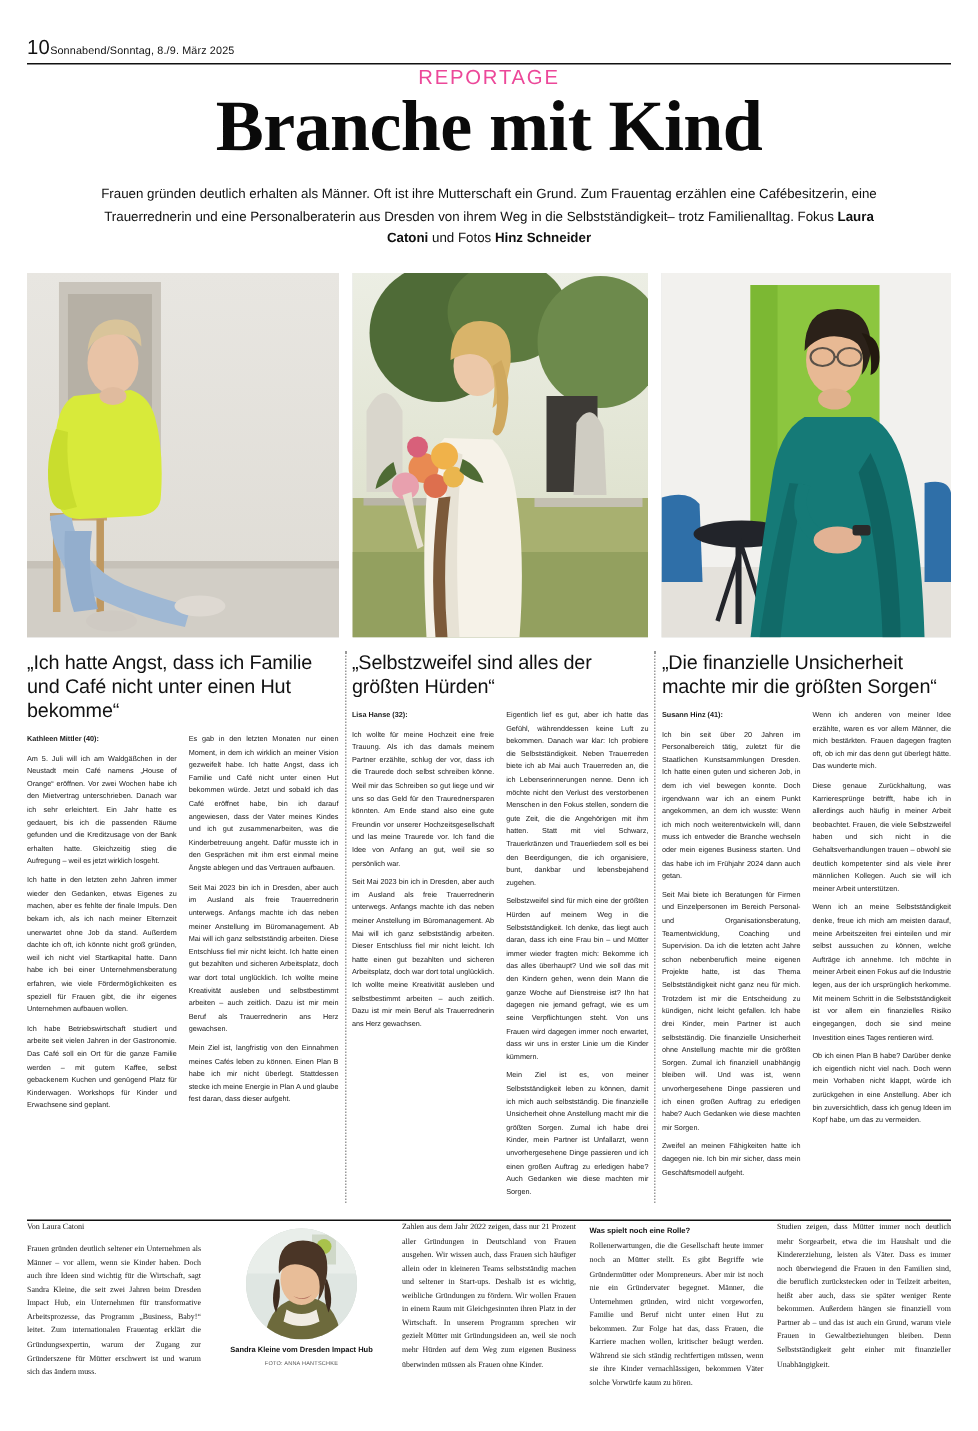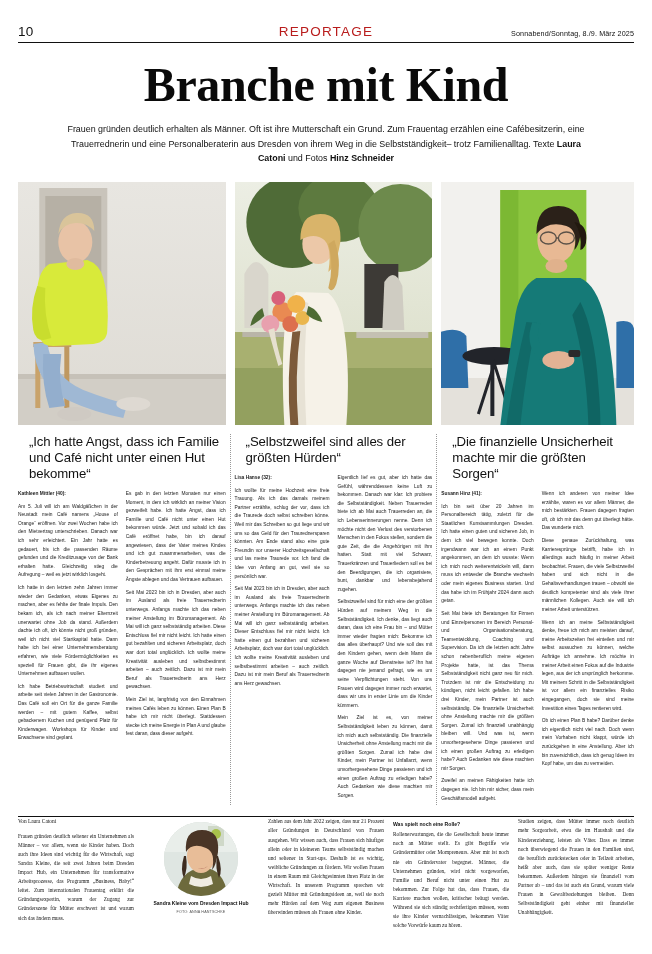--- a/index.html
+++ b/index.html
@@ -38,27 +38,27 @@
     font-size: 13.5px;
     letter-spacing: .2px;
     color: #111;
   }
   .section-name {
     position: absolute;
     left: 0; right: 0;
     text-align: center;
     font-size: 13.5px;
     letter-spacing: 1.2px;
-    color: #b91c1c;
+    color: #ec4899;
+    margin-top: 20px;
   }
   .masthead-inner {
     position: relative;
     display: flex;
     align-items: baseline;
-    justify-content: space-between;
     width: 100%;
   }
   .issue-date {
     font-size: 7.2px;
     letter-spacing: .1px;
     color: #111;
     white-space: nowrap;
   }
 
   
@@ -115,21 +115,21 @@
     position: absolute;
     left: -5px; top: 0; bottom: 2px;
     border-left: 0.7px dotted #999;
   }
   .story-hed {
     font-size: 13.2px;
     line-height: 1.22;
     font-weight: 400;
     letter-spacing: -0.1px;
     color: #111;
-    margin: 0 0 8px 11px;
+    margin: 0 0 8px 0;
   }
   .story-cols {
     display: flex;
     gap: 8px;
   }
   .story-col {
     flex: 1 1 0;
     font-size: 4.85px;
     line-height: 1.78;
     text-align: justify;
@@ -223,21 +223,21 @@
       <span class="section-name">REPORTAGE</span>
       <span class="issue-date">Sonnabend/Sonntag, 8./9. März 2025</span>
     </div>
   </div>
 
   <h1 class="headline">Branche mit Kind</h1>
 
   <div class="standfirst">
     <span>Frauen gründen deutlich erhalten als Männer. Oft ist ihre Mutterschaft ein Grund. Zum Frauentag erzählen eine</span>
     <span>Cafébesitzerin, eine Trauerrednerin und eine Personalberaterin aus Dresden</span>
-    <span>von ihrem Weg in die Selbstständigkeit– trotz Familienalltag. Texte </span><b>Laura Catoni</b><span> und Fotos </span><b>Hinz Schneider</b>
+    <span>von ihrem Weg in die Selbstständigkeit– trotz Familienalltag. Fokus </span><b>Laura Catoni</b><span> und Fotos </span><b>Hinz Schneider</b>
   </div>
 
   <div class="photo-row">
 
     <div class="photo p1">
       <svg viewBox="0 0 209 243" preserveAspectRatio="xMidYMid slice">
         <defs>
           <linearGradient id="wall1" x1="0" y1="0" x2="0" y2="1">
             <stop offset="0" stop-color="#e8e6e1"></stop>
               <stop offset="1" stop-color="#dedbd4"></stop>

